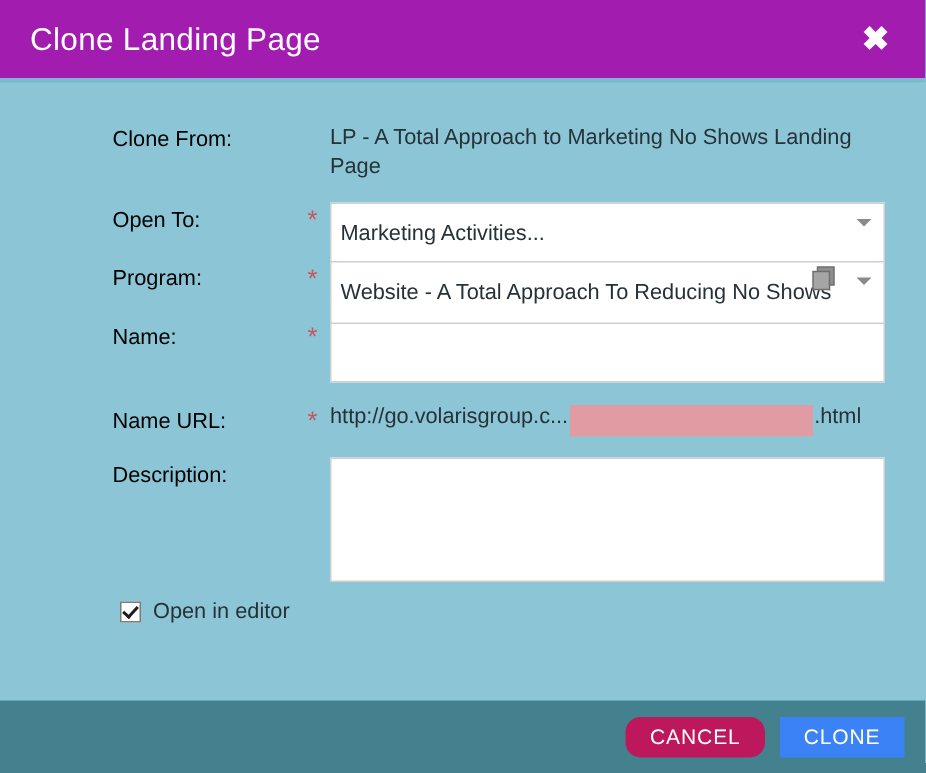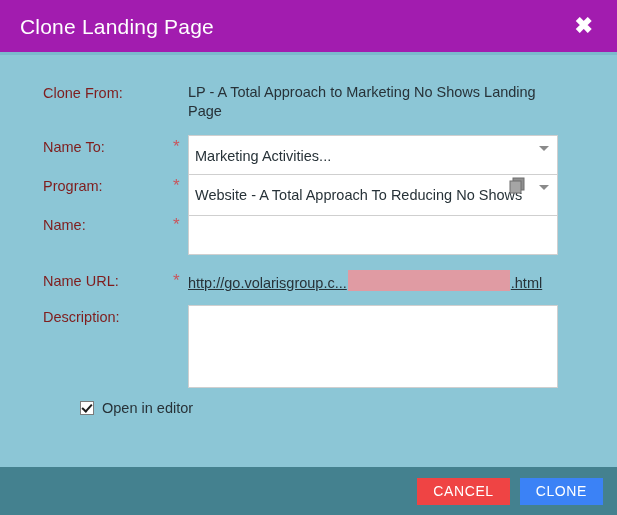--- a/index.html
+++ b/index.html
@@ -64,23 +64,24 @@
     display: flex;
     align-items: flex-start;
     margin-bottom: 14px;
     padding-left: 43px;
     box-sizing: border-box;
   }
   .label {
     width: 130px;
     flex: 0 0 130px;
     font-size: 14.5px;
-    color: #7f1d1d;
+    color: #000000;
     padding-top: 3px;
     line-height: 18px;
+    margin-left: 32px;
   }
   .req {
     width: 15px;
     flex: 0 0 15px;
     color: #c9555c;
     font-size: 17px;
     line-height: 20px;
     padding-top: 2px;
     text-align: left;
   }
@@ -133,25 +134,24 @@
     position: absolute;
     right: 32px;
     top: 3px;
     width: 17px;
     height: 18px;
     pointer-events: none;
   }
   
   .url-row .url-line {
     display: flex;
-    align-items: flex-end;
+    align-items: flex-start;
     font-size: 14.5px;
     color: #273238;
     padding-top: 1px;
-    text-decoration: underline;
   }
   .url-prefix { white-space: nowrap; }
   .url-input {
     width: 162px;
     height: 21px;
     background: #e09ba3;
     border: none;
     outline: none;
     margin: 0 1px;
     font-family: "Liberation Sans", sans-serif;
@@ -225,21 +225,21 @@
     border: none;
     font-family: "Liberation Sans", sans-serif;
     font-size: 14px;
     letter-spacing: 0.6px;
     color: #ffffff;
     height: 27px;
     padding: 0 16px;
     cursor: pointer;
     margin-left: 10px;
   }
-  .btn-cancel { background: #ef4444; }
+  .btn-cancel { background: #be185d; border-radius: 10px; }
   .btn-clone { background: #3b82f6; }
 </style>
 </head>
 <body>
 
 <div class="dialog">
 
   <div class="titlebar">
     <div class="title-text">Clone Landing Page</div>
     <div class="close-icon">✖</div>
@@ -248,21 +248,21 @@
 
   <div class="body">
 
     <div class="row">
       <div class="label">Clone From:</div>
       <div class="req blank">*</div>
       <div class="value-static">LP - A Total Approach to Marketing No Shows Landing Page</div>
     </div>
 
     <div class="row">
-      <div class="label">Name To:</div>
+      <div class="label">Open To:</div>
       <div class="req">*</div>
       <div class="select-wrap">
         <input class="field" type="text" readonly="" value="Marketing Activities..." style="">
         <span class="caret"></span>
       </div>
     </div>
 
     <div class="row">
       <div class="label">Program:</div>
       <div class="req">*</div>

